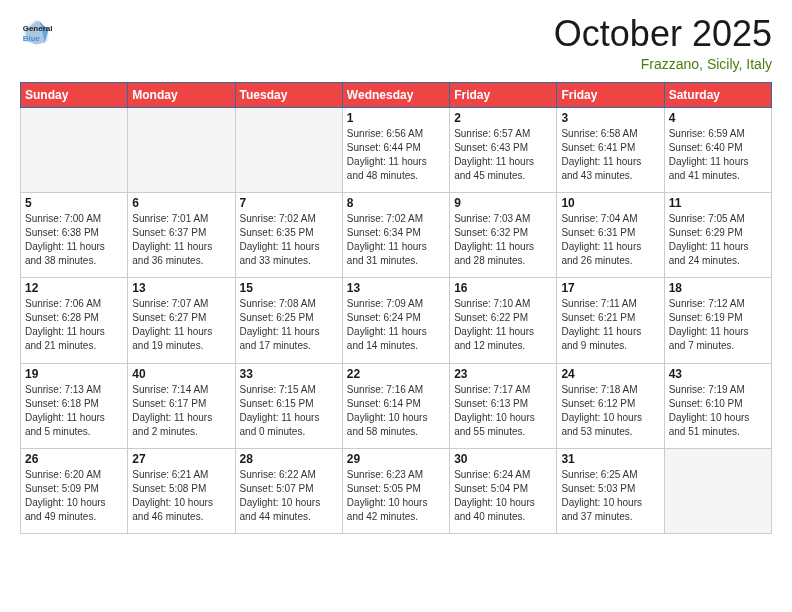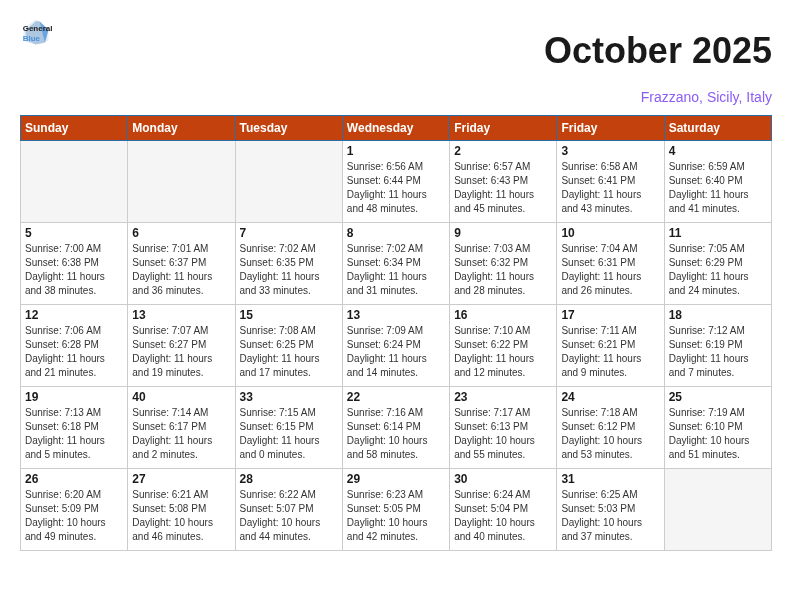--- a/index.html
+++ b/index.html
@@ -30,39 +30,38 @@
     }
     .logo-icon {
       width: 32px;
       height: 32px;
     }
     .title-block {
       text-align: right;
     }
     .month-title {
       font-size: 36px;
-      font-weight: 700;
+      font-weight: 400;
       color: #1a1a1a;
       line-height: 1;
-      margin-top: 17px;
     }
     .subtitle {
       font-size: 14px;
-      color: #8b5cf6;
-      margin-top: 20px;
+      color: #4d7c0f;
+      margin-top: 4px;
     }
     .calendar {
       flex: 1;
       border: 1px solid #ccc;
       border-collapse: collapse;
       width: 100%;
       table-layout: fixed;
     }
     .calendar th {
-      background: #c2410c;
+      background: #ef4444;
       color: #fff;
       font-size: 12px;
       font-weight: bold;
       padding: 5px 4px;
       text-align: left;
       border: 1px solid #2e6da4;
     }
     .calendar td {
       border: 1px solid #ccc;
       vertical-align: top;
@@ -222,21 +221,21 @@
           </td>
           <td>
             <span class="day-num">23</span>
             <div class="day-info">Sunrise: 7:17 AM<br>Sunset: 6:13 PM<br>Daylight: 10 hours and 55 minutes.</div>
           </td>
           <td>
             <span class="day-num">24</span>
             <div class="day-info">Sunrise: 7:18 AM<br>Sunset: 6:12 PM<br>Daylight: 10 hours and 53 minutes.</div>
           </td>
           <td>
-            <span class="day-num">25</span>
+            <span class="day-num">43</span>
             <div class="day-info">Sunrise: 7:19 AM<br>Sunset: 6:10 PM<br>Daylight: 10 hours and 51 minutes.</div>
           </td>
         </tr>
         <tr>
           <td>
             <span class="day-num">26</span>
             <div class="day-info">Sunrise: 6:20 AM<br>Sunset: 5:09 PM<br>Daylight: 10 hours and 49 minutes.</div>
           </td>
           <td>
             <span class="day-num">27</span>

